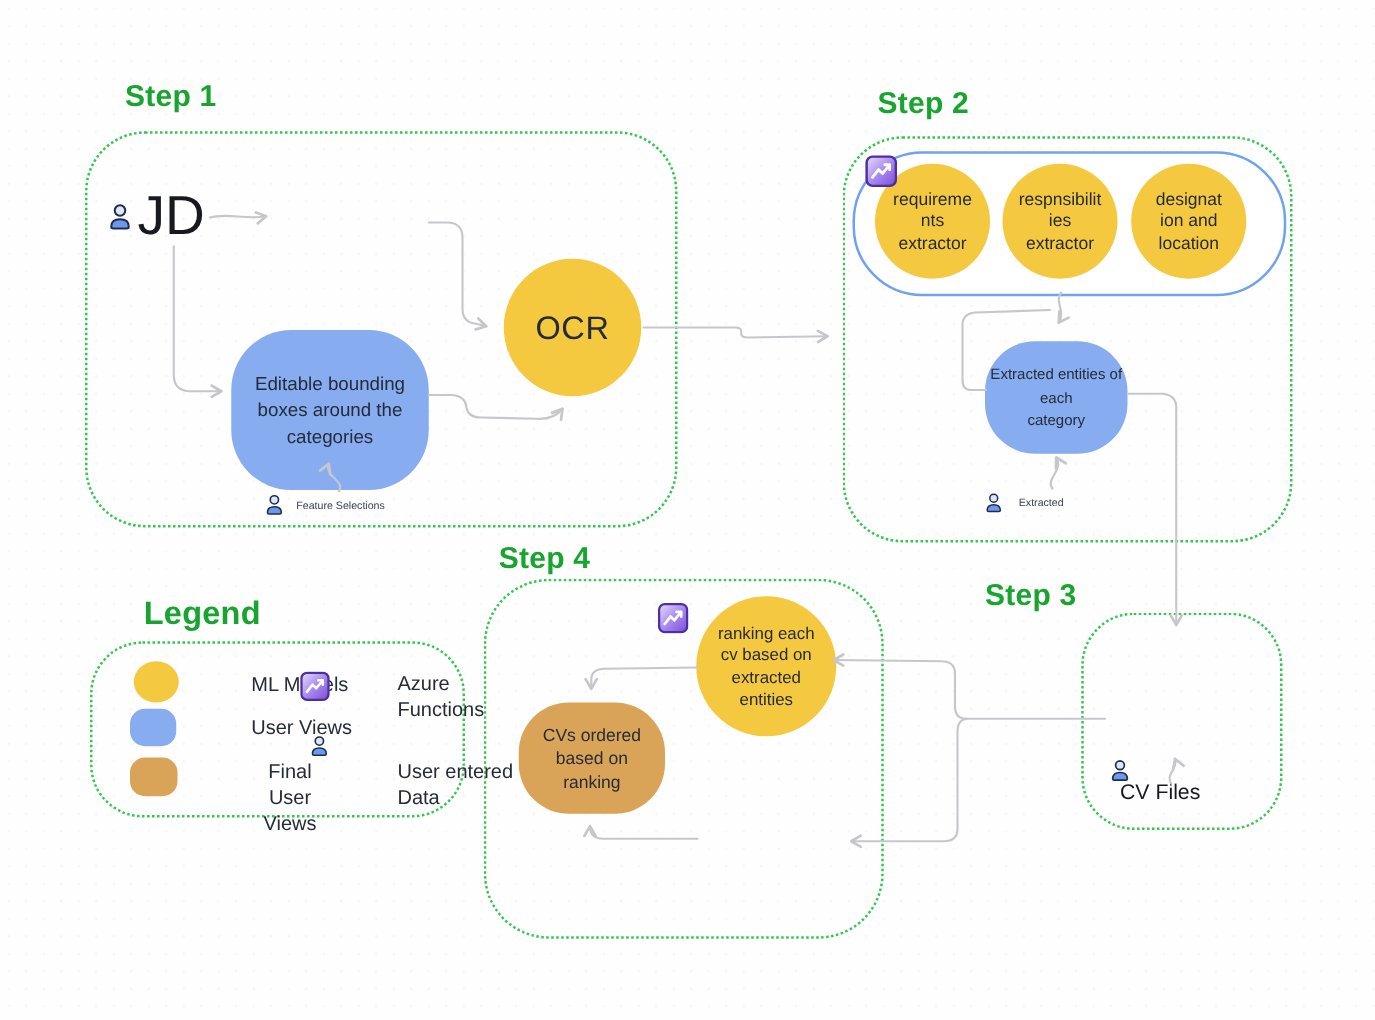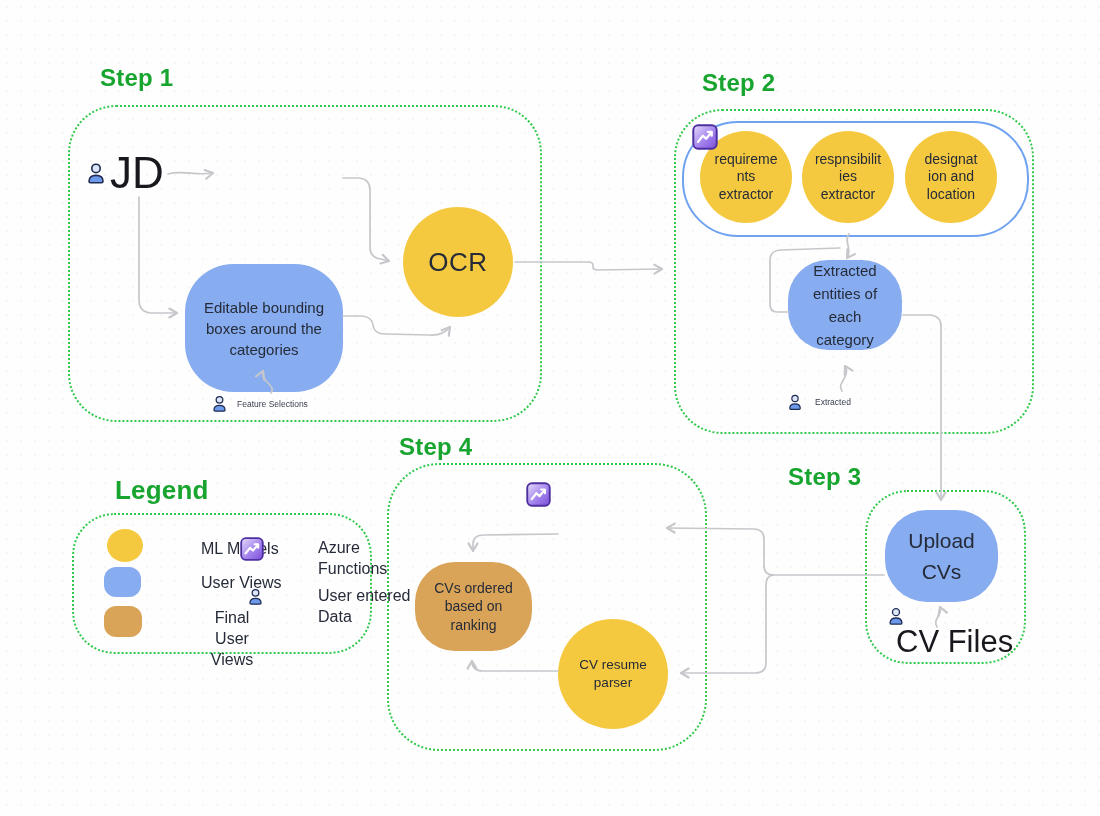--- a/index.html
+++ b/index.html
@@ -118,55 +118,55 @@
     </svg>
   <div class="node yellow" style="left:700px;top:131px;width:92px;height:92px;font-size:14px;line-height:1.25;">requireme
 nts
 extractor</div>
   <div class="node yellow" style="left:802px;top:131px;width:92px;height:92px;font-size:14px;line-height:1.25;">respnsibilit
 ies
 extractor</div>
   <div class="node yellow" style="left:905px;top:131px;width:92px;height:92px;font-size:14px;line-height:1.25;">designat
 ion and
 location</div>
-  <div class="node blue" style="left:788px;top:260px;width:114px;height:90px;border-radius:40px;font-size:15px;line-height:1.55;">Extracted entities of
+  <div class="node blue" style="left:788px;top:273px;width:114px;height:90px;border-radius:40px;font-size:12px;line-height:1.55;">Extracted entities of
 each
 category</div>
   <svg class="icon" style="left:786px;top:393px;" width="18" height="18">
       <use href="#psn"></use>
     </svg>
   <div class="small-label" style="left:815px;top:397px;">Extracted</div>
 
-  <div class="node blue" style="left:885px;top:510px;width:113px;height:92px;border-radius:42px;font-size:21px;line-height:1.5;">Upload
-CVs</div>
   <svg class="icon" style="left:886px;top:606px;" width="20" height="20">
       <use href="#psn"></use>
     </svg>
-  <div class="big-label" style="left:896px;top:624px;font-size:31px;font-weight:500;text-align:right;">CV Files</div>
+  <div class="big-label" style="left:896px;top:624px;font-size:17px;font-weight:500;text-align:right;">CV Files</div>
 
   <svg class="icon" style="left:526px;top:482px;" width="25" height="25">
       <use href="#azf"></use>
     </svg>
+  <div class="node yellow" style="left:557px;top:477px;width:112px;height:112px;font-size:13.5px;line-height:1.3;">ranking each
+cv based on
+extracted
+entities</div>
   <div class="node orange" style="left:415px;top:562px;width:117px;height:89px;border-radius:40px;font-size:14px;line-height:1.3;">CVs ordered
 based on
 ranking</div>
-  <div class="node yellow" style="left:558px;top:619px;width:110px;height:110px;font-size:13.5px;line-height:1.3;">CV resume
-parser</div>
 
   <div class="swatch yellow" style="left:107px;top:529px;width:36px;height:33px;border-radius:50%;"></div>
   <div class="legend-label" style="left:154px;top:539px;">ML Models</div>
   <svg class="icon" style="left:240px;top:537px;" width="24" height="24">
       <use href="#azf"></use>
     </svg>
   <div class="legend-label" style="left:271px;top:538px;">Azure
 Functions</div>
   <div class="swatch blue" style="left:104px;top:567px;width:37px;height:30px;border-radius:12px;"></div>
   <div class="legend-label" style="left:154px;top:573px;">User Views</div>
   <svg class="icon" style="left:246px;top:587px;" width="19" height="19">
       <use href="#psn"></use>
     </svg>
-  <div class="legend-label" style="left:271px;top:586px;">User entered
+  <div class="legend-label" style="left:271px;top:608px;">User entered
 Data</div>
   <div class="swatch orange" style="left:104px;top:606px;width:38px;height:31px;border-radius:12px;"></div>
   <div class="legend-label" style="left:154px;top:608px;width:62px;text-align:center;">Final User
 Views</div>
 
 </div>
 
 </body></html>

